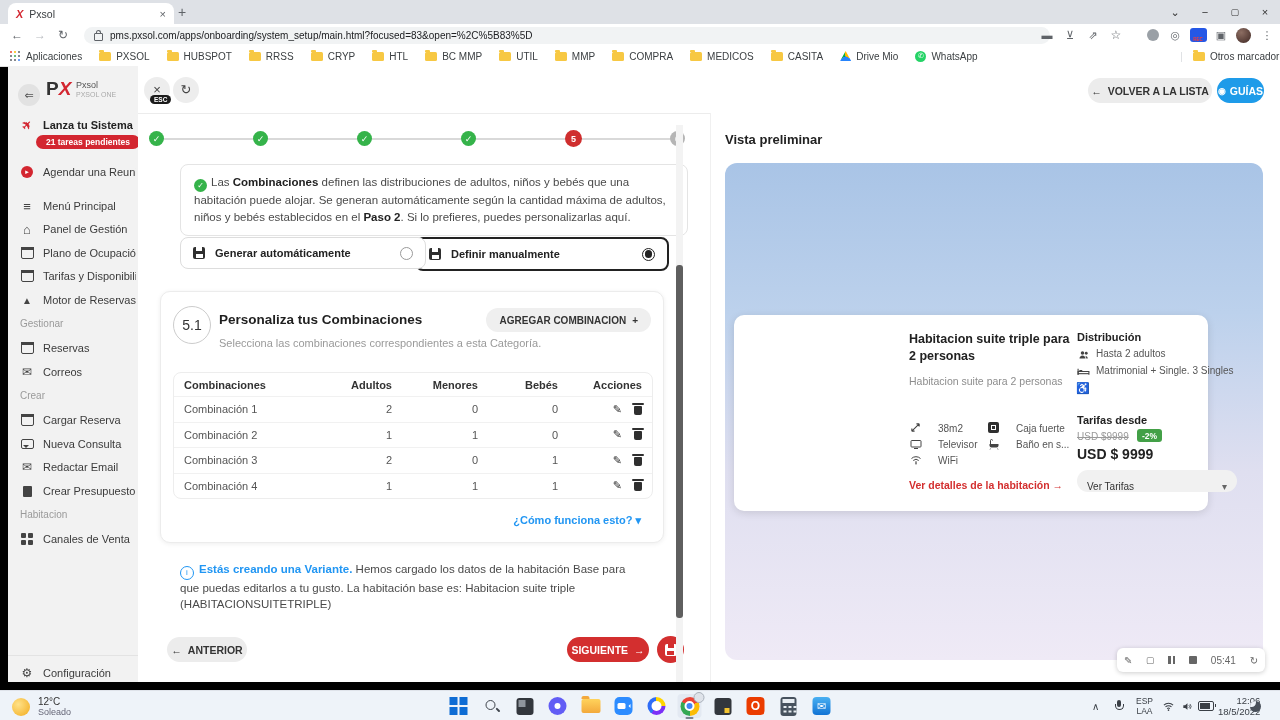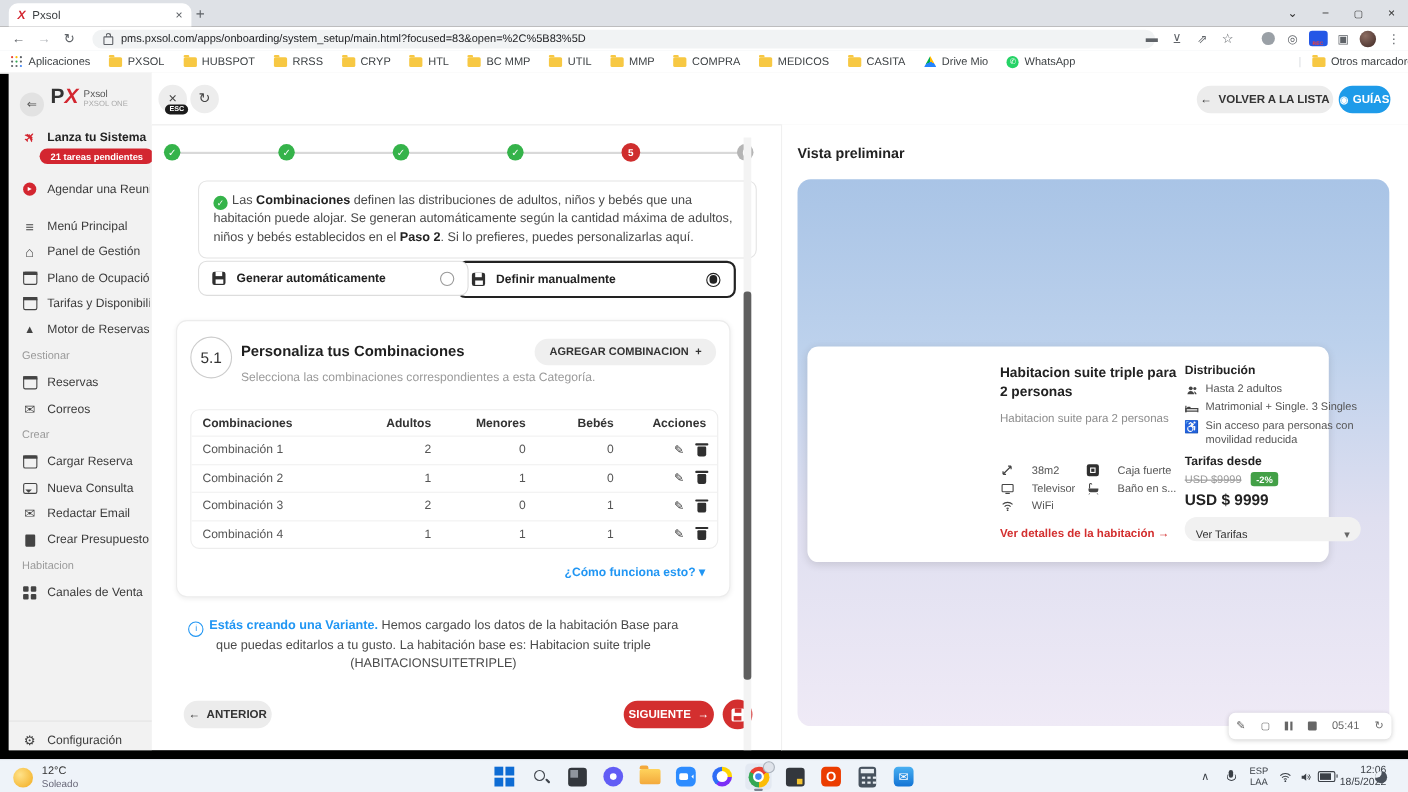--- a/index.html
+++ b/index.html
@@ -76,21 +76,21 @@
 .trow{display:grid;grid-template-columns:140px 78px 86px 80px 1fr;align-items:center;height:24.5px;color:#555}
 .trow.hdr{font-weight:bold;color:#333;height:23px}
 .trow+.trow{border-top:1px solid #f1f1f1}
 .trow span:first-child{padding-left:10px}
 .trow .c{text-align:right}
 .trow .acts{display:flex;justify-content:flex-end;gap:12px;padding-right:10px}
 .pencil{color:#2f2f2f;font-size:11px}
 .trash{position:relative;width:8px;height:9px;background:#2f2f2f;border-radius:1px 1px 2px 2px;display:inline-block;margin-top:3px}
 .trash::before{content:"";position:absolute;top:-3px;left:-2px;width:12px;height:2px;background:#2f2f2f;border-radius:1px}
 .bluelink{color:#2196f3;font-weight:bold;font-size:11px}
-.variant{position:absolute;left:164px;top:561px;width:460px;text-align:center;font-size:11.5px;line-height:1.42;color:#4a4a4a}
+.variant{position:absolute;left:180px;top:561px;width:460px;font-size:11.5px;line-height:1.42;color:#4a4a4a}
 .iinfo{display:inline-flex;width:12px;height:12px;border:1.3px solid #2196f3;border-radius:50%;color:#2196f3;font-size:8px;align-items:center;justify-content:center;vertical-align:-2px;margin-right:5px}
 .scrollbar{position:absolute;left:676px;top:125px;width:7px;height:557px;background:#f3f3f3}
 .scrollthumb{position:absolute;left:0;width:7px;background:#5f5f5f;border-radius:3px}
 
 
 .preview{position:absolute;left:710px;top:113px;width:570px;height:569px;background:#fff;border-left:1px solid #f0f0f0}
 .pimg{position:absolute;left:14px;top:50px;width:538px;height:497px;border-radius:12px;background:linear-gradient(180deg,#a9c4e6 0%,#bcd1ec 30%,#dfdff0 62%,#efeaf6 100%)}
 .pcard{position:absolute;left:9px;top:152px;width:474px;height:196px;background:#fff;border-radius:10px;box-shadow:0 2px 8px rgba(0,0,0,.12)}
 .pic{width:13px;height:13px;flex:0 0 13px;display:flex;align-items:center;justify-content:center}
 .amen{display:flex;align-items:flex-end;gap:16px;font-size:10px;color:#555;height:16px}
@@ -508,21 +508,20 @@
                   <path d="M2 18v-6h20v6" fill="none" stroke="#444" stroke-width="2"></path>
                   <path d="M2 18v-11" stroke="#444" stroke-width="2"></path>
                   <rect x="4" y="9" width="6" height="3" rx="1.5" fill="#444"></rect>
                   <path d="M2 16h20" stroke="#444" stroke-width="2"></path>
                 </svg>
               </span>
             <span>Matrimonial + Single. 3 Singles</span>
           </div>
           <div class="dline">
             <span class="pic" style="font-size:11px;color:#444">♿</span>
-            <span style="line-height:1.25">Sin acceso para personas con movilidad reducida</span>
           </div>
         </div>
 
         <div class="abs" style="left:175px;top:103px">
           <div class="amen">
             <span class="pic">
                 <svg width="11" height="11" viewBox="0 0 24 24">
                   <path d="M4 20 20 4M4 20v-6M4 20h6M20 4v6M20 4h-6" fill="none" stroke="#444" stroke-width="2.4"></path>
                 </svg>
               </span>

